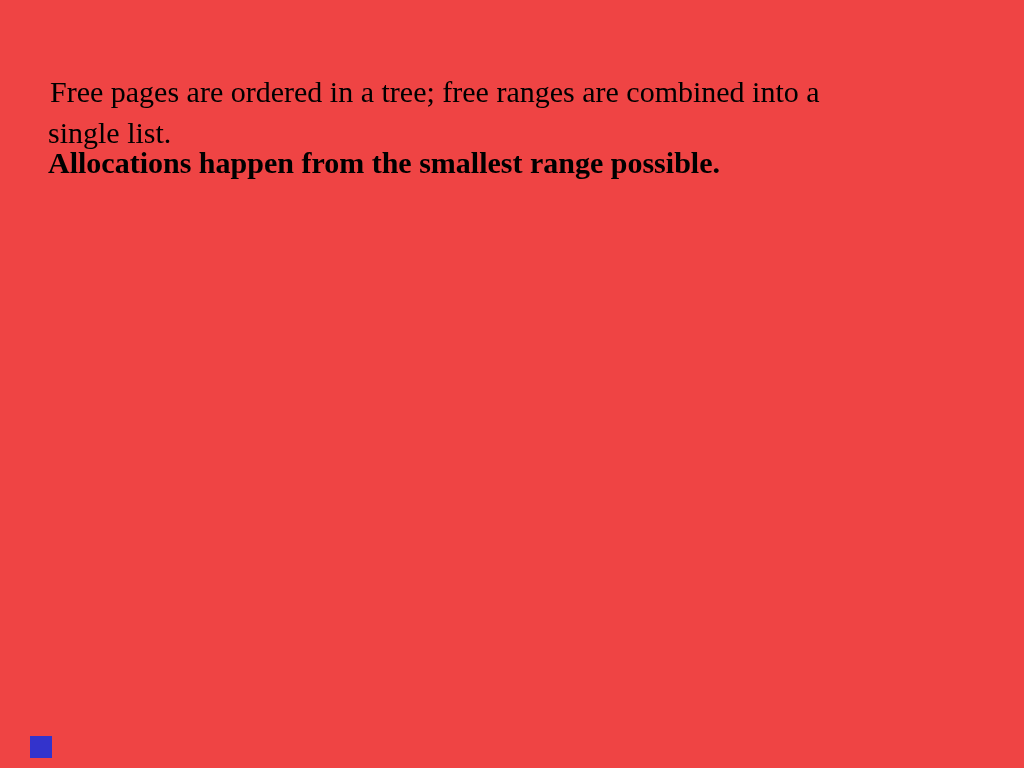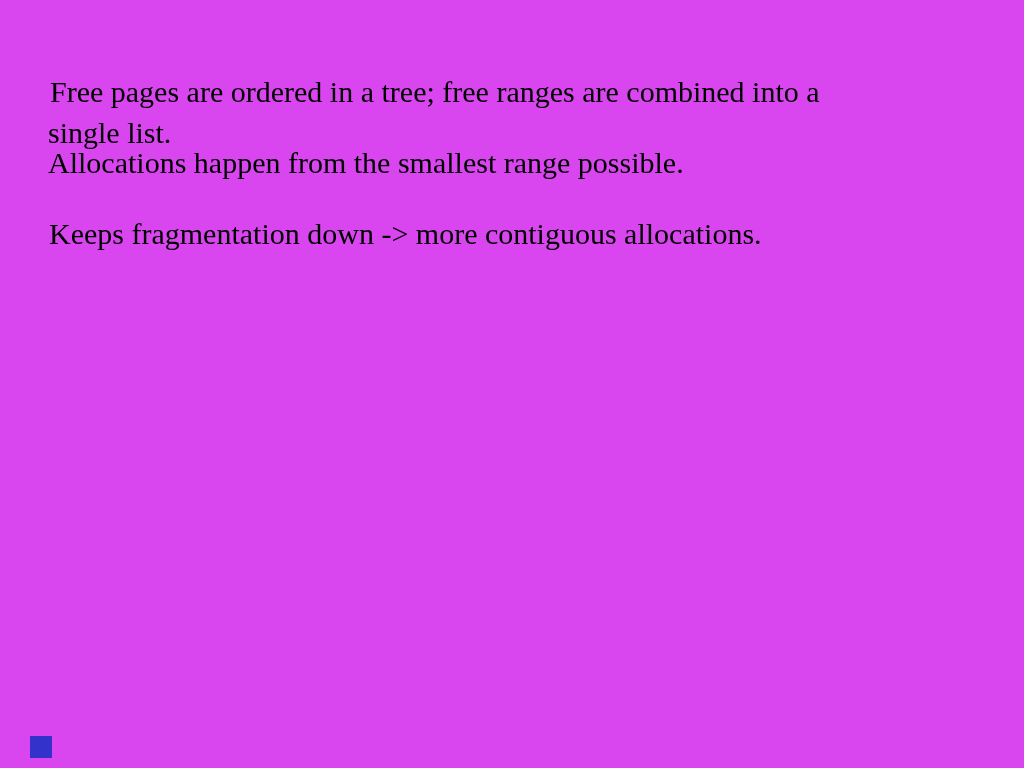--- a/index.html
+++ b/index.html
@@ -15,38 +15,37 @@
   }
   .text-line {
     position: absolute;
     white-space: nowrap;
     font-size: 30px;
     line-height: 1;
     letter-spacing: 0px;
   }
   .line-1 { left: 50px; top: 77px;  }
   .line-2 { left: 48px; top: 118px; }
-  .line-3 { left: 48px; top: 148px; }
+  .line-3 { left: 48px; top: 148px; font-weight: bold; }
   .line-4 { left: 49px; top: 219px; }
   .corner-square {
     position: absolute;
     left: 30px;
     top: 736px;
     width: 22px;
     height: 22px;
   }
 </style>
 </head>
 <body>
 
-<div class="slide" style="background-color: #d946ef;">
+<div class="slide" style="background-color: #ef4444;">
 
   <div class="text-line line-1" style="color: rgb(0, 0, 0);">Free pages are ordered in a tree; free ranges are combined into a</div>
 
   <div class="text-line line-2" style="color: rgb(0, 0, 0); text-align: right;">single list.</div>
 
   <div class="text-line line-3" style="color: rgb(0, 0, 0);">Allocations happen from the smallest range possible.</div>
 
-  <div class="text-line line-4" style="color: rgb(0, 0, 0);">Keeps fragmentation down -&gt; more contiguous allocations.</div>
 
   <div class="corner-square" style="background-color: rgb(51, 51, 204);"></div>
 
 </div>
 
 </body></html>

